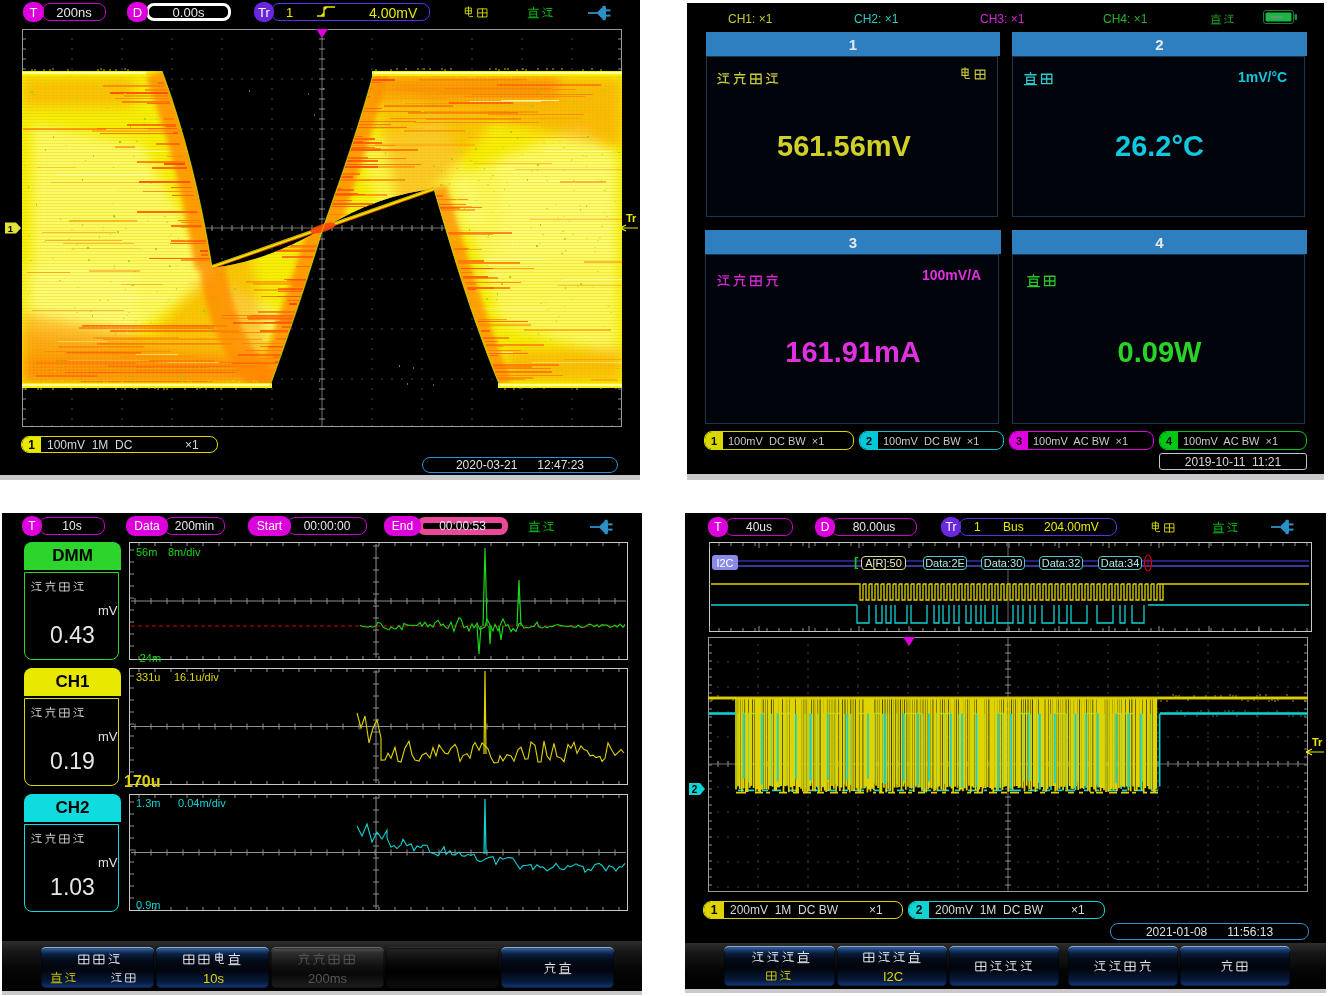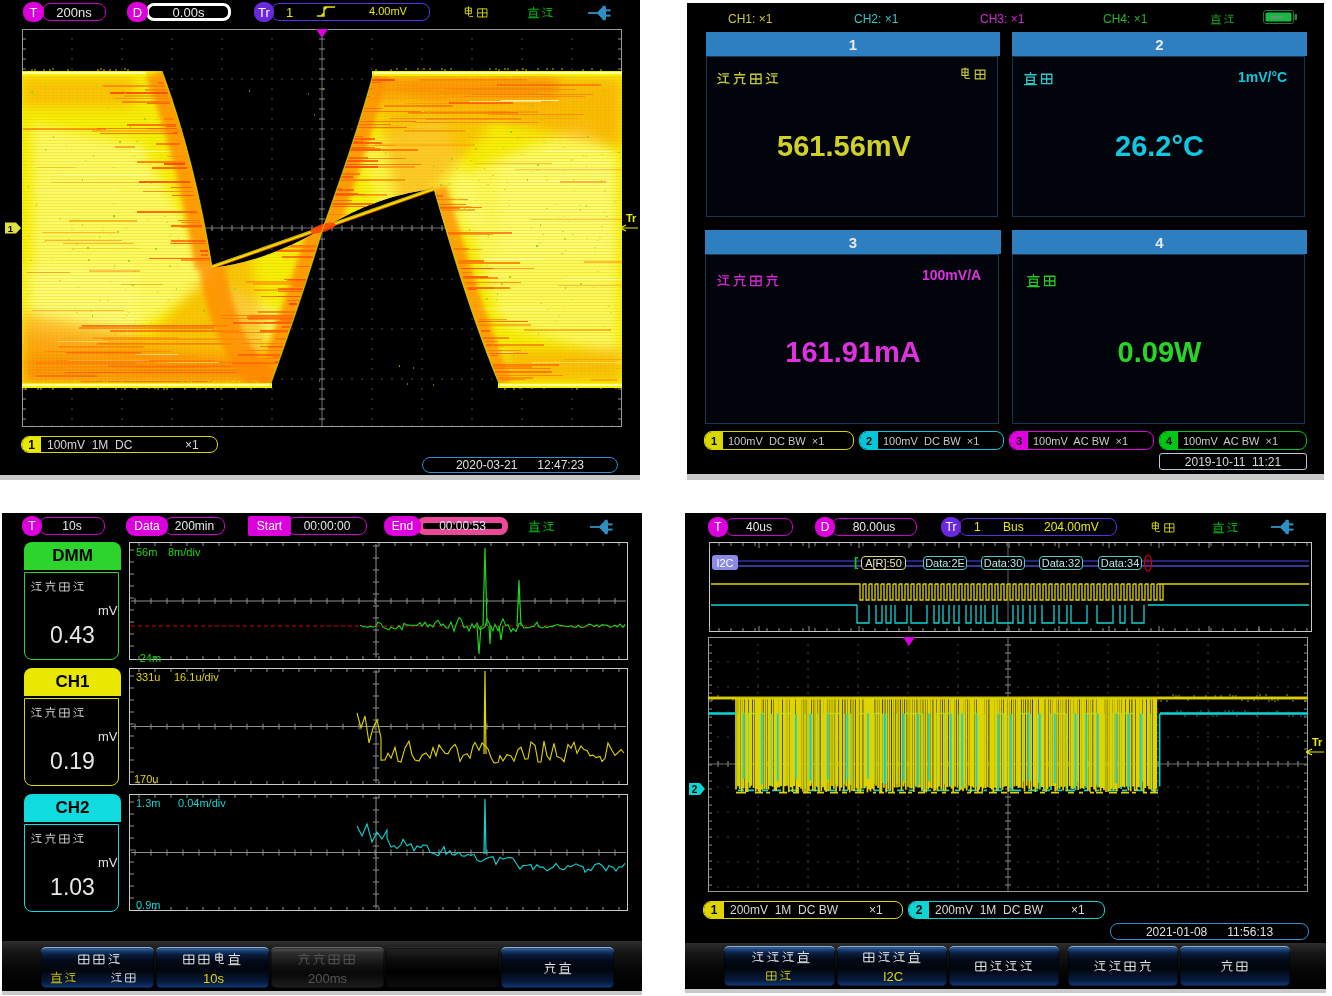--- a/index.html
+++ b/index.html
@@ -9,21 +9,21 @@
     <div style="position:absolute;left:42px;top:3px;width:64px;height:18px;border:1px solid #cc00cc;border-radius:8px;background:#000;color:#e8e8e8;font-size:13px;display:flex;align-items:center;justify-content:center;font-family:'Liberation Sans',sans-serif">200ns</div>
     <div style="position:absolute;left:23px;top:2px;width:21px;height:20px;background:#dc00dc;border-radius:9px;color:#fff;font-size:13px;display:flex;align-items:center;justify-content:center;font-family:'Liberation Sans',sans-serif">T</div>
     <div style="position:absolute;left:146px;top:3px;width:85px;height:18px;border:3px solid #ffffff;border-radius:8px;background:#000;color:#e8e8e8;font-size:13px;display:flex;align-items:center;justify-content:center;font-family:'Liberation Sans',sans-serif">0.00s</div>
     <div style="position:absolute;left:127px;top:2px;width:21px;height:20px;background:#dc00dc;border-radius:9px;color:#fff;font-size:13px;display:flex;align-items:center;justify-content:center;font-family:'Liberation Sans',sans-serif">D</div>
     <div style="position:absolute;left:271px;top:3px;width:159px;height:18px;border:1px solid #5a30e8;border-radius:8px;background:#000"></div>
     <div style="position:absolute;left:254px;top:2px;width:20px;height:20px;background:#6a28dc;border-radius:9px;color:#fff;font-size:13px;display:flex;align-items:center;justify-content:center;font-family:'Liberation Sans',sans-serif">Tr</div>
     <div style="position:absolute;left:286px;top:6px;font-family:'Liberation Sans', sans-serif;font-size:13px;color:#e8e800;font-weight:400;white-space:pre;line-height:1">1</div>
     <svg style="position:absolute;left:316px;top:5px" width="20" height="14" viewBox="0 0 20 14">
       <path d="M1,11 H8 L8,3 Q8,2 10,2 H19 M5,11 l3,-3 M11,2 l-3,3" stroke="#e8e800" fill="none" stroke-width="1.4"></path>
     </svg>
-    <div style="position:absolute;left:369px;top:6px;font-family:'Liberation Sans', sans-serif;font-size:11px;color:#e8e800;font-weight:400;white-space:pre;line-height:1">4.00mV</div>
+    <div style="position:absolute;left:369px;top:6px;font-family:'Liberation Sans', sans-serif;font-size:14px;color:#e8e800;font-weight:400;white-space:pre;line-height:1">4.00mV</div>
     <svg style="position:absolute;left:462px;top:6px" width="30" height="15" viewBox="0 0 30 15">
       <g stroke="#d8d800" fill="none" stroke-width="1.14" opacity="1.0" stroke-linecap="round">
         <path transform="translate(0.0,0) scale(0.812)" d="M4.5,2.5H11.5V9.5H4.5Z M4.5,6H11.5 M8,1V11.5C8,13 9.5,13.5 13,13"></path>
         <path transform="translate(14.0,0) scale(0.812)" d="M2.5,3.5H13.5V13.5H2.5Z M2.5,8.5H13.5 M8,3.5V13.5"></path>
       </g>
     </svg>
     <svg style="position:absolute;left:527px;top:6px" width="30" height="15" viewBox="0 0 30 15">
       <g stroke="#00c814" fill="none" stroke-width="1.14" opacity="1.0" stroke-linecap="round">
         <path transform="translate(0.0,0) scale(0.812)" d="M8,1.5V4 M2,4H14 M4,6.5H12V13.5H4Z M4,10H12 M1.5,14.5H14.5"></path>
         <path transform="translate(14.0,0) scale(0.812)" d="M3,2.5L5.5,4.5 M2,7C4,6.5 5,7.5 4,9.5 M2,13.5C5,11 7,12 14,13 M7,3H13.5 M7.5,5.5H13 M10,5.5V11.5C10,12.5 11,13 12.5,12.5"></path>
@@ -849,21 +849,21 @@
     </div>
     <div style="position:absolute;left:472px;top:450px;width:148px;height:17px;border:1px solid #b8c8d8;border-radius:3px;background:#000;color:#d8d8d8;font-size:12px;display:flex;align-items:center;justify-content:center;font-family:'Liberation Sans',sans-serif;white-space:pre">2019-10-11  11:21</div>
     <div style="position:absolute;left:0;top:471px;width:637px;height:6px;background:#c9c9c9"></div>
   </div>
 <div style="position:absolute;left:2px;top:513px;width:640px;height:482px;background:#000">
     <div style="position:absolute;left:37px;top:4px;width:66px;height:18px;border:1px solid #cc00cc;border-radius:8px;background:#000;color:#e8e8e8;font-size:12px;display:flex;align-items:center;justify-content:center;font-family:'Liberation Sans',sans-serif">10s</div>
     <div style="position:absolute;left:20px;top:3px;width:20px;height:20px;background:#dc00dc;border-radius:9px;color:#fff;font-size:12px;display:flex;align-items:center;justify-content:center;font-family:'Liberation Sans',sans-serif">T</div>
     <div style="position:absolute;left:162px;top:4px;width:61px;height:18px;border:1px solid #cc00cc;border-radius:8px;background:#000;color:#e8e8e8;font-size:12px;display:flex;align-items:center;justify-content:center;font-family:'Liberation Sans',sans-serif">200min</div>
     <div style="position:absolute;left:124px;top:3px;width:42px;height:20px;background:#dc00dc;border-radius:9px;color:#fff;font-size:12px;display:flex;align-items:center;justify-content:center;font-family:'Liberation Sans',sans-serif">Data</div>
     <div style="position:absolute;left:285px;top:4px;width:80px;height:18px;border:1px solid #cc00cc;border-radius:8px;background:#000;color:#e8e8e8;font-size:12px;display:flex;align-items:center;justify-content:center;font-family:'Liberation Sans',sans-serif">00:00:00</div>
-    <div style="position:absolute;left:246px;top:3px;width:43px;height:20px;background:#dc00dc;border-radius:2px;color:#fff;font-size:12px;display:flex;align-items:center;justify-content:center;font-family:'Liberation Sans',sans-serif">Start</div>
+    <div style="position:absolute;left:246px;top:3px;width:43px;height:20px;background:#dc00dc;border-radius:9px;color:#fff;font-size:12px;display:flex;align-items:center;justify-content:center;font-family:'Liberation Sans',sans-serif">Start</div>
     <div style="position:absolute;left:415px;top:4px;width:91px;height:18px;border:6px solid #ec4899;border-radius:8px;background:#000;color:#e8e8e8;font-size:12px;display:flex;align-items:center;justify-content:center;font-family:'Liberation Sans',sans-serif">00:00:53</div>
     <div style="position:absolute;left:382px;top:3px;width:37px;height:20px;background:#dc00dc;border-radius:9px;color:#fff;font-size:12px;display:flex;align-items:center;justify-content:center;font-family:'Liberation Sans',sans-serif">End</div>
     <svg style="position:absolute;left:526px;top:7px" width="30" height="15" viewBox="0 0 30 15">
       <g stroke="#00c814" fill="none" stroke-width="1.14" opacity="1.0" stroke-linecap="round">
         <path transform="translate(0.0,0) scale(0.812)" d="M8,1.5V4 M2,4H14 M4,6.5H12V13.5H4Z M4,10H12 M1.5,14.5H14.5"></path>
         <path transform="translate(14.0,0) scale(0.812)" d="M3,2.5L5.5,4.5 M2,7C4,6.5 5,7.5 4,9.5 M2,13.5C5,11 7,12 14,13 M7,3H13.5 M7.5,5.5H13 M10,5.5V11.5C10,12.5 11,13 12.5,12.5"></path>
       </g>
     </svg>
     <svg style="position:absolute;left:588px;top:6px" width="26.0" height="16.0" viewBox="0 0 26 16">
       <rect x="0" y="7.1" width="9" height="1.8" fill="#2e8fc4"></rect>
@@ -924,21 +924,21 @@
     <div style="position:absolute;left:166px;top:34px;font-family:'Liberation Sans', sans-serif;font-size:11px;color:#18d818;font-weight:400;white-space:pre;line-height:1">8m/div</div>
     <div style="position:absolute;left:134px;top:140px;font-family:'Liberation Sans', sans-serif;font-size:11px;color:#18d818;font-weight:400;white-space:pre;line-height:1">-24m</div>
     <svg style="position:absolute;left:127px;top:155px" width="499" height="117" viewBox="0 0 499 117">
       <rect x="0.5" y="0.5" width="498" height="116" fill="#000" stroke="#c8c8c8"></rect>
       <path d="M1,8h4 M1,20h4 M1,32h4 M1,44h4 M1,56h4 M1,68h4 M1,80h4 M1,92h4 M1,104h4 M10,1v3 M10,116v-3 M26,1v3 M26,116v-3 M42,1v3 M42,116v-3 M58,1v3 M58,116v-3 M74,1v3 M74,116v-3 M90,1v3 M90,116v-3 M106,1v3 M106,116v-3 M122,1v3 M122,116v-3 M138,1v3 M138,116v-3 M154,1v3 M154,116v-3 M170,1v3 M170,116v-3 M186,1v3 M186,116v-3 M202,1v3 M202,116v-3 M218,1v3 M218,116v-3 M234,1v3 M234,116v-3 M250,1v3 M250,116v-3 M266,1v3 M266,116v-3 M282,1v3 M282,116v-3 M298,1v3 M298,116v-3 M314,1v3 M314,116v-3 M330,1v3 M330,116v-3 M346,1v3 M346,116v-3 M362,1v3 M362,116v-3 M378,1v3 M378,116v-3 M394,1v3 M394,116v-3 M410,1v3 M410,116v-3 M426,1v3 M426,116v-3 M442,1v3 M442,116v-3 M458,1v3 M458,116v-3 M474,1v3 M474,116v-3 M490,1v3 M490,116v-3 M2,58.5H497 M6,55.5v6 M22,55.5v6 M38,55.5v6 M54,55.5v6 M70,55.5v6 M86,55.5v6 M102,55.5v6 M118,55.5v6 M134,55.5v6 M150,55.5v6 M166,55.5v6 M182,55.5v6 M198,55.5v6 M214,55.5v6 M230,55.5v6 M246,55.5v6 M262,55.5v6 M278,55.5v6 M294,55.5v6 M310,55.5v6 M326,55.5v6 M342,55.5v6 M358,55.5v6 M374,55.5v6 M390,55.5v6 M406,55.5v6 M422,55.5v6 M438,55.5v6 M454,55.5v6 M470,55.5v6 M486,55.5v6 M247,2V115 M244,4h6 M244,16h6 M244,28h6 M244,40h6 M244,52h6 M244,64h6 M244,76h6 M244,88h6 M244,100h6 M244,112h6" stroke="#8f8f8f" stroke-width="1" fill="none"></path>
       <polyline points="228,45.0 232,60.0 236,48.0 240,75.0 244,60.0 248,52.0 252,70.0 252,92.1 256,92.0 259,85.3 262,90.3 266,79.3 269,93.4 272,94.0 276,79.9 280,73.3 283,86.7 286,92.1 290,93.1 293,87.2 297,85.0 301,90.1 304,79.5 307,88.0 310,76.8 313,81.3 316,85.2 319,85.8 322,80.3 326,76.4 328,80.1 331,93.5 334,87.6 338,85.6 341,90.2 344,77.8 346,74.5 350,82.2 353,75.0 356,77.7 359,80.9 362,89.6 365,94.9 369,94.6 371,87.7 374,92.9 378,86.7 382,88.0 385,93.2 389,81.5 392,79.2 396,91.1 399,90.7 402,74.0 406,77.2 409,93.9 412,94.0 415,73.2 418,87.7 421,92.0 425,75.3 428,88.5 432,90.1 435,93.7 439,76.4 442,80.3 445,74.2 448,85.3 452,78.0 455,81.5 458,82.5 461,87.8 464,87.1 467,89.6 471,88.4 473,93.4 476,90.3 479,74.9 483,82.6 486,87.5 489,84.7 492,81.6 495,85.0" fill="none" stroke="#e0d400" stroke-width="1.1"></polyline>
       <path d="M355,86 L356,3 L357,86" fill="none" stroke="#e0d400" stroke-width="1.2"></path>
     </svg>
     <div style="position:absolute;left:134px;top:159px;font-family:'Liberation Sans', sans-serif;font-size:11px;color:#e0d400;font-weight:400;white-space:pre;line-height:1">331u</div>
     <div style="position:absolute;left:172px;top:159px;font-family:'Liberation Sans', sans-serif;font-size:11px;color:#e0d400;font-weight:400;white-space:pre;line-height:1">16.1u/div</div>
-    <div style="position:absolute;left:132px;top:261px;font-family:'Liberation Sans', sans-serif;font-size:11px;color:#e0d400;font-weight:400;white-space:pre;line-height:1">170u</div>
+    <div style="position:absolute;left:122px;top:261px;font-family:'Liberation Sans', sans-serif;font-size:16px;color:#e0d400;font-weight:700;white-space:pre;line-height:1">170u</div>
     <svg style="position:absolute;left:127px;top:281px" width="499" height="117" viewBox="0 0 499 117">
       <rect x="0.5" y="0.5" width="498" height="116" fill="#000" stroke="#c8c8c8"></rect>
       <path d="M1,8h4 M1,20h4 M1,32h4 M1,44h4 M1,56h4 M1,68h4 M1,80h4 M1,92h4 M1,104h4 M10,1v3 M10,116v-3 M26,1v3 M26,116v-3 M42,1v3 M42,116v-3 M58,1v3 M58,116v-3 M74,1v3 M74,116v-3 M90,1v3 M90,116v-3 M106,1v3 M106,116v-3 M122,1v3 M122,116v-3 M138,1v3 M138,116v-3 M154,1v3 M154,116v-3 M170,1v3 M170,116v-3 M186,1v3 M186,116v-3 M202,1v3 M202,116v-3 M218,1v3 M218,116v-3 M234,1v3 M234,116v-3 M250,1v3 M250,116v-3 M266,1v3 M266,116v-3 M282,1v3 M282,116v-3 M298,1v3 M298,116v-3 M314,1v3 M314,116v-3 M330,1v3 M330,116v-3 M346,1v3 M346,116v-3 M362,1v3 M362,116v-3 M378,1v3 M378,116v-3 M394,1v3 M394,116v-3 M410,1v3 M410,116v-3 M426,1v3 M426,116v-3 M442,1v3 M442,116v-3 M458,1v3 M458,116v-3 M474,1v3 M474,116v-3 M490,1v3 M490,116v-3 M2,58.5H497 M6,55.5v6 M22,55.5v6 M38,55.5v6 M54,55.5v6 M70,55.5v6 M86,55.5v6 M102,55.5v6 M118,55.5v6 M134,55.5v6 M150,55.5v6 M166,55.5v6 M182,55.5v6 M198,55.5v6 M214,55.5v6 M230,55.5v6 M246,55.5v6 M262,55.5v6 M278,55.5v6 M294,55.5v6 M310,55.5v6 M326,55.5v6 M342,55.5v6 M358,55.5v6 M374,55.5v6 M390,55.5v6 M406,55.5v6 M422,55.5v6 M438,55.5v6 M454,55.5v6 M470,55.5v6 M486,55.5v6 M247,2V115 M244,4h6 M244,16h6 M244,28h6 M244,40h6 M244,52h6 M244,64h6 M244,76h6 M244,88h6 M244,100h6 M244,112h6" stroke="#8f8f8f" stroke-width="1" fill="none"></path>
       <polyline points="228,32.0 233,42.0 238,30.0 243,48.0 248,38.0 253,45.0 258,36.0 258,44.1 262,53.1 265,51.6 268,54.6 272,50.8 274,45.3 278,51.7 282,49.7 285,56.8 288,52.0 292,53.6 294,51.0 298,51.2 301,58.4 305,59.6 309,61.7 312,57.3 315,52.6 317,60.4 321,56.6 323,60.7 326,60.9 330,58.1 333,61.9 336,62.1 339,60.3 342,61.5 345,60.1 348,66.0 351,67.7 353,67.1 357,64.6 360,63.5 364,62.6 367,70.5 371,63.3 374,65.2 378,63.7 381,63.6 384,64.3 387,69.0 391,75.0 394,71.6 398,71.3 402,70.7 404,75.7 408,70.7 411,73.1 414,73.0 418,76.8 422,74.3 424,73.2 427,69.5 431,74.8 435,75.6 439,71.4 441,72.9 444,71.6 447,69.8 450,71.5 454,72.5 456,78.3 459,75.2 462,76.6 466,70.4 470,69.4 473,71.5 477,76.7 480,71.6 484,73.2 487,77.0 490,72.8 493,73.0 496,69.3" fill="none" stroke="#10d4d4" stroke-width="1.1"></polyline>
       <path d="M355,60 L356,5 L357,60" fill="none" stroke="#10d4d4" stroke-width="1.2"></path>
     </svg>
     <div style="position:absolute;left:134px;top:285px;font-family:'Liberation Sans', sans-serif;font-size:11px;color:#10d4d4;font-weight:400;white-space:pre;line-height:1">1.3m</div>
     <div style="position:absolute;left:176px;top:285px;font-family:'Liberation Sans', sans-serif;font-size:11px;color:#10d4d4;font-weight:400;white-space:pre;line-height:1">0.04m/div</div>
     <div style="position:absolute;left:134px;top:387px;font-family:'Liberation Sans', sans-serif;font-size:11px;color:#10d4d4;font-weight:400;white-space:pre;line-height:1">0.9m</div>
     <div style="position:absolute;left:0;top:428px;width:640px;height:50px;background:linear-gradient(180deg,#2e2e2e 0%,#161616 22%,#050505 60%,#000 100%)"></div>

